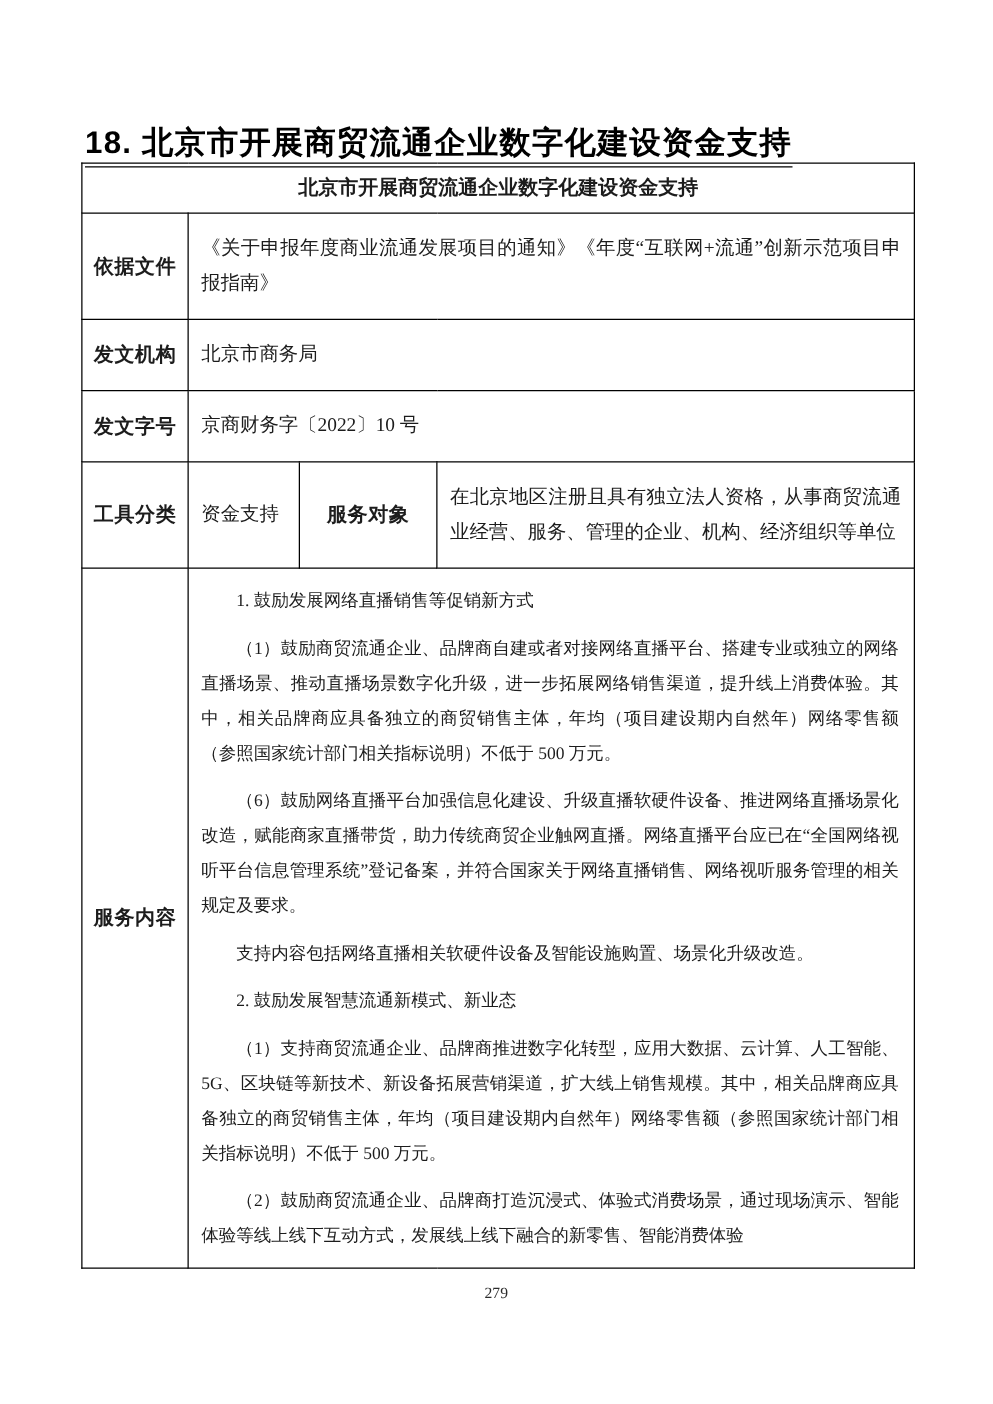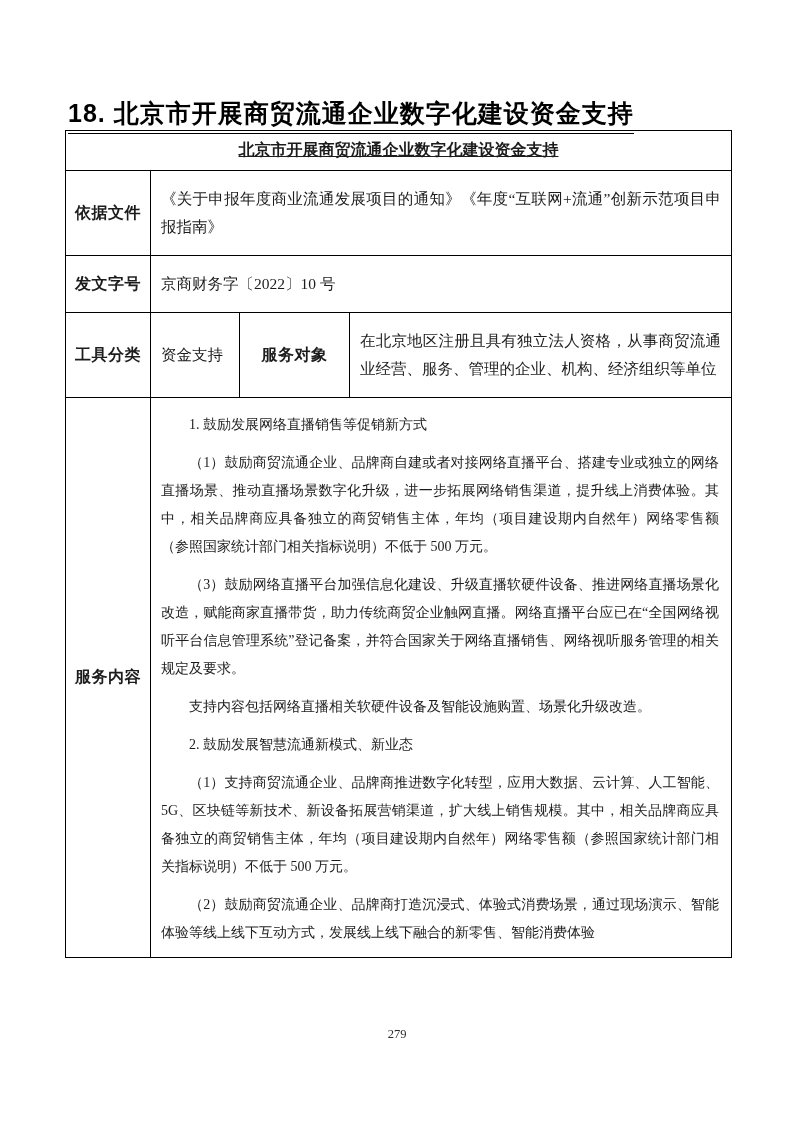--- a/index.html
+++ b/index.html
@@ -31,21 +31,21 @@
     top: 130px;
     width: 666px;
     border-collapse: collapse;
     table-layout: fixed;
   }
   .doc-table td {
     border: 1px solid #000000;
     vertical-align: middle;
     color: #1c1c1c;
   }
-  .row-header    { height: 40px; text-decoration: underline; }
+  .row-header    { height: 40px; }
   .row-basis     { height: 72px; }
   .row-agency    { height: 40px; }
   .row-docno     { height: 38px; }
   .row-date      { height: 38px; }
   .row-tool      { height: 72px; }
   .row-service   { height: 560px; }
   .header-cell {
     font-family: "Liberation Sans", "DejaVu Sans", sans-serif;
     font-weight: bold;
     font-size: 16px;
@@ -100,36 +100,40 @@
     <col style="width:382px">
   </colgroup>
   <tbody>
     <tr class="row-header">
       <td class="header-cell" colspan="4">北京市开展商贸流通企业数字化建设资金支持</td>
     </tr>
     <tr class="row-basis">
       <td class="label-cell">依据文件</td>
       <td class="value-cell" colspan="3">《关于申报年度商业流通发展项目的通知》《年度“互联网+流通”创新示范项目申报指南》</td>
     </tr>
+    <tr class="row-agency">
+      <td class="label-cell">发文机构</td>
+      <td class="value-cell" colspan="3">北京市商务局</td>
+    </tr>
     <tr class="row-docno">
       <td class="label-cell">发文字号</td>
       <td class="value-cell" colspan="3">京商财务字〔2022〕10 号</td>
     </tr>
     <tr class="row-tool">
       <td class="label-cell">工具分类</td>
       <td class="value-cell">资金支持</td>
       <td class="label-cell">服务对象</td>
       <td class="value-cell">在北京地区注册且具有独立法人资格，从事商贸流通业经营、服务、管理的企业、机构、经济组织等单位</td>
     </tr>
     <tr class="row-service">
       <td class="label-cell">服务内容</td>
       <td class="value-cell service-cell" colspan="3">
           <p class="svc-para">1. 鼓励发展网络直播销售等促销新方式</p>
           <p class="svc-para">（1）鼓励商贸流通企业、品牌商自建或者对接网络直播平台、搭建专业或独立的网络直播场景、推动直播场景数字化升级，进一步拓展网络销售渠道，提升线上消费体验。其中，相关品牌商应具备独立的商贸销售主体，年均（项目建设期内自然年）网络零售额（参照国家统计部门相关指标说明）不低于 500 万元。</p>
-          <p class="svc-para">（3）鼓励网络直播平台加强信息化建设、升级直播软硬件设备、推进网络直播场景化改造，赋能商家直播带货，助力传统商贸企业触网直播。网络直播平台应已在“全国网络视听平台信息管理系统”登记备案，并符合国家关于网络直播销售、网络视听服务管理的相关规定及要求。</p>
+          <p class="svc-para">（6）鼓励网络直播平台加强信息化建设、升级直播软硬件设备、推进网络直播场景化改造，赋能商家直播带货，助力传统商贸企业触网直播。网络直播平台应已在“全国网络视听平台信息管理系统”登记备案，并符合国家关于网络直播销售、网络视听服务管理的相关规定及要求。</p>
           <p class="svc-para">支持内容包括网络直播相关软硬件设备及智能设施购置、场景化升级改造。</p>
           <p class="svc-para">2. 鼓励发展智慧流通新模式、新业态</p>
           <p class="svc-para">（1）支持商贸流通企业、品牌商推进数字化转型，应用大数据、云计算、人工智能、5G、区块链等新技术、新设备拓展营销渠道，扩大线上销售规模。其中，相关品牌商应具备独立的商贸销售主体，年均（项目建设期内自然年）网络零售额（参照国家统计部门相关指标说明）不低于 500 万元。</p>
           <p class="svc-para">（2）鼓励商贸流通企业、品牌商打造沉浸式、体验式消费场景，通过现场演示、智能体验等线上线下互动方式，发展线上线下融合的新零售、智能消费体验</p>
         </td>
     </tr>
   </tbody>
 </table>
 
 <div class="page-number">279</div>

